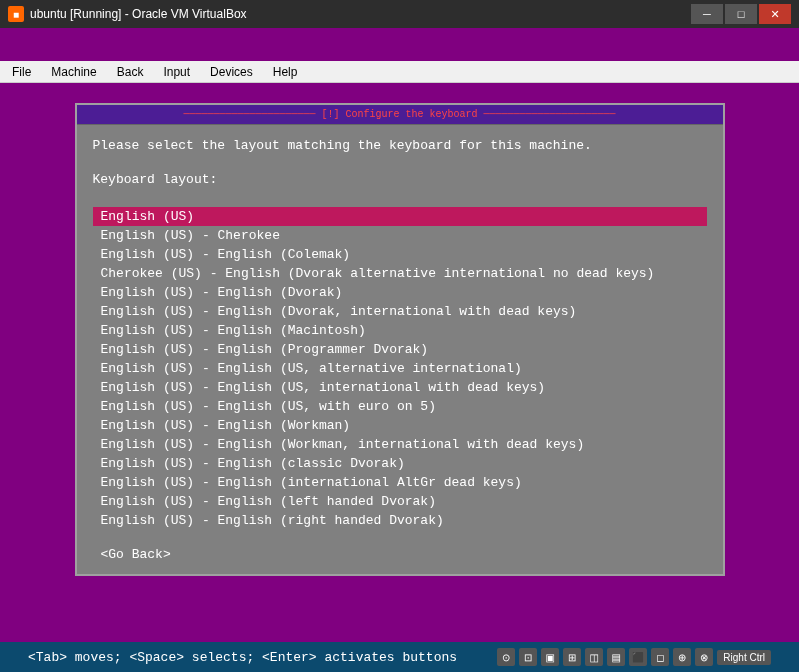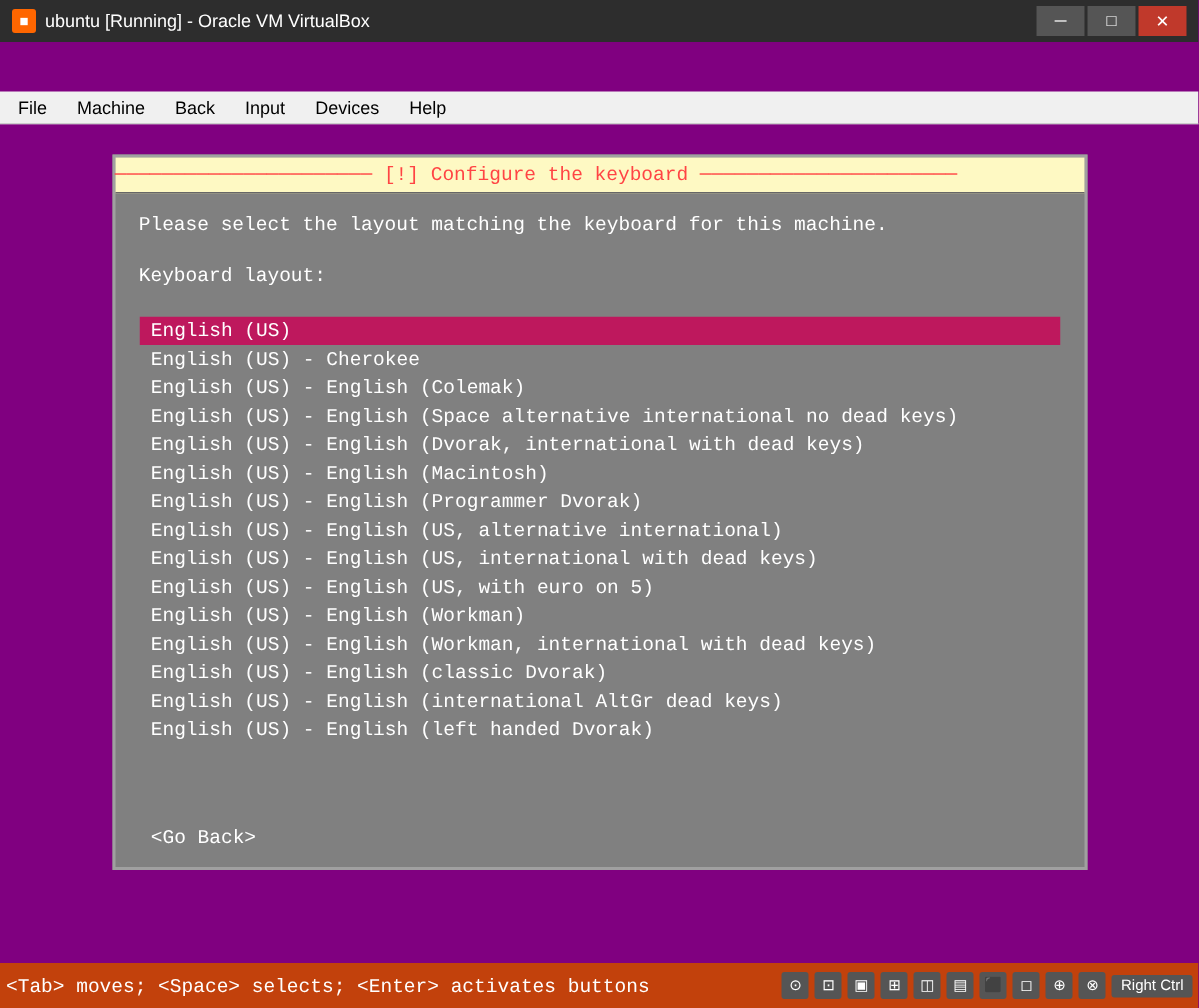--- a/index.html
+++ b/index.html
@@ -90,26 +90,26 @@
     
     .dialog {
       background: #808080;
       border: 2px solid #a0a0a0;
       width: 650px;
       padding: 0;
       position: relative;
       margin-top: 0;
     }
     .dialog-title-bar {
-      background: #fef9c3;
+      background: #4c1d95;
       color: #ff4444;
-      text-align: left;
+      text-align: center;
       padding: 4px 0;
       font-family: 'Courier New', Courier, monospace;
-      font-size: 13px;
+      font-size: 10px;
       border-bottom: 1px solid #666;
     }
     .dialog-title-decoration {
       color: #ff4444;
     }
     .dialog-body {
       padding: 12px 16px;
       color: #fff;
       font-family: 'Courier New', Courier, monospace;
       font-size: 13px;
@@ -141,26 +141,26 @@
     }
     .go-back {
       margin-top: 20px;
       color: #fff;
       cursor: pointer;
       padding: 0 8px;
     }
 
     
     .statusbar {
-      background: #c2410c;
+      background: #0c4a6e;
       color: #fff;
       height: 30px;
       display: flex;
       align-items: center;
-      padding: 0 4px;
+      padding: 0 28px;
       font-family: 'Courier New', Courier, monospace;
       font-size: 13px;
       position: absolute;
       bottom: 0;
       left: 0;
       right: 0;
     }
     .statusbar-text {
       flex: 1;
     }
@@ -221,32 +221,34 @@
     <div class="dialog-title-bar">
       <span>────────────────────── </span><span class="dialog-title-decoration">[!] Configure the keyboard</span><span> ──────────────────────</span>
     </div>
     <div class="dialog-body">
       <div class="dialog-description">Please select the layout matching the keyboard for this machine.</div>
       <div class="dialog-label">Keyboard layout:</div>
       <div class="list-container">
       <div class="list-item selected">English (US)</div>
           <div class="list-item">English (US) - Cherokee</div>
           <div class="list-item">English (US) - English (Colemak)</div>
-          <div class="list-item">English (US) - English (Space alternative international no dead keys)</div>
+          <div class="list-item">Cherokee (US) - English (Dvorak alternative international no dead keys)</div>
+          <div class="list-item">English (US) - English (Dvorak)</div>
           <div class="list-item">English (US) - English (Dvorak, international with dead keys)</div>
           <div class="list-item">English (US) - English (Macintosh)</div>
           <div class="list-item">English (US) - English (Programmer Dvorak)</div>
           <div class="list-item">English (US) - English (US, alternative international)</div>
           <div class="list-item">English (US) - English (US, international with dead keys)</div>
           <div class="list-item">English (US) - English (US, with euro on 5)</div>
           <div class="list-item">English (US) - English (Workman)</div>
           <div class="list-item">English (US) - English (Workman, international with dead keys)</div>
           <div class="list-item">English (US) - English (classic Dvorak)</div>
           <div class="list-item">English (US) - English (international AltGr dead keys)</div>
           <div class="list-item">English (US) - English (left handed Dvorak)</div>
+          <div class="list-item">English (US) - English (right handed Dvorak)</div>
         </div>
       <div class="go-back">&lt;Go Back&gt;</div>
     </div>
   </div>
 </div>
 
 <div class="statusbar">
   <span class="statusbar-text">&lt;Tab&gt; moves; &lt;Space&gt; selects; &lt;Enter&gt; activates buttons</span>
   <div class="statusbar-right">
     <div class="tray-icon">⊙</div>

